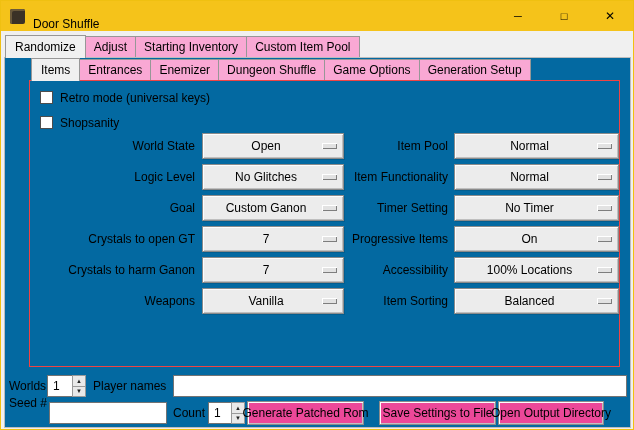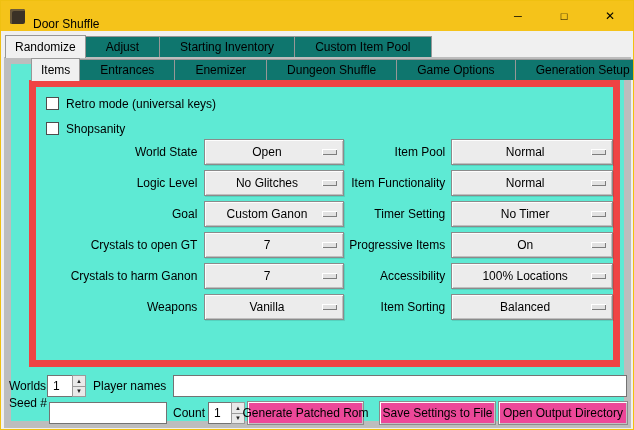--- a/index.html
+++ b/index.html
@@ -27,28 +27,28 @@
     width: 46px; height: 30px; display: flex; align-items: center;
     justify-content: center; font-size: 11px; color: #000;
   }
   .win-btn.close { font-size: 12px; }
 
   
   .tabbar { position: absolute; display: flex; align-items: flex-end; z-index: 5; }
   .tabbar.outer { left: 4px; top: 34px; height: 23px; }
   .tabbar.inner { left: 30px; top: 57px; height: 23px; }
   .tab {
-    background: #0f766e; border: 1px solid #979797; border-bottom: none;
-    padding: 3px 20px; margin-right: -1px; margin-bottom: 1px; white-space: nowrap;
+    background: #f9a8d4; border: 1px solid #979797; border-bottom: none;
+    padding: 3px 8px; margin-right: -1px; margin-bottom: 1px; white-space: nowrap;
   }
   .tab.selected {
     background: #f0f0f0; padding: 4px 9px; margin-bottom: 0; z-index: 6; position: relative;
   }
 
-  .pane { position: absolute; background: #5eead4; border: 7px solid #ef4444; }
+  .pane { position: absolute; background: #0369a1; border: 1px solid #ef4444; }
   .pane.outer { left: 3px; top: 56px; width: 627px; height: 371px; border-color: #bdbdbd; }
   .pane.inner { left: 28px; top: 79px; width: 591px; height: 287px; z-index: 2; }
 
   
   .check-row { position: absolute; left: 10px; display: flex; align-items: center; gap: 7px; height: 17px; cursor: default; }
   .check-row.r1 { top: 8px; }
   .check-row.r2 { top: 33px; }
   .checkbox { width: 13px; height: 13px; background: #fff; border: 1px solid #4d4d4d; flex: 0 0 auto; }
 
   
@@ -92,21 +92,21 @@
   #lbl-worlds { left: 8px;  top: 374px; }
   #spin-worlds { left: 46px; top: 374px; width: 39px; }
   #lbl-playernames { left: 92px; top: 374px; }
   #entry-playernames { left: 172px; top: 374px; width: 454px; height: 22px; }
   #lbl-seed { left: 8px; top: 391px; }
   #entry-seed { left: 48px; top: 401px; width: 118px; height: 22px; }
   #lbl-count { left: 172px; top: 401px; }
   #spin-count { left: 207px; top: 401px; width: 37px; }
   #btn-generate { left: 246px; top: 400px; width: 117px; height: 24px; }
   #btn-save { left: 378px; top: 400px; width: 117px; height: 24px; }
-  #btn-open { left: 497px; top: 400px; width: 130px; height: 24px; }
+  #btn-open { left: 497px; top: 400px; width: 106px; height: 24px; }
 </style>
 </head>
 <body>
 
 <div class="win">
 
   <div class="titlebar">
     <div class="app-icon"></div>
     <div class="title-text">Door Shuffle</div>
     <div class="win-btns">

